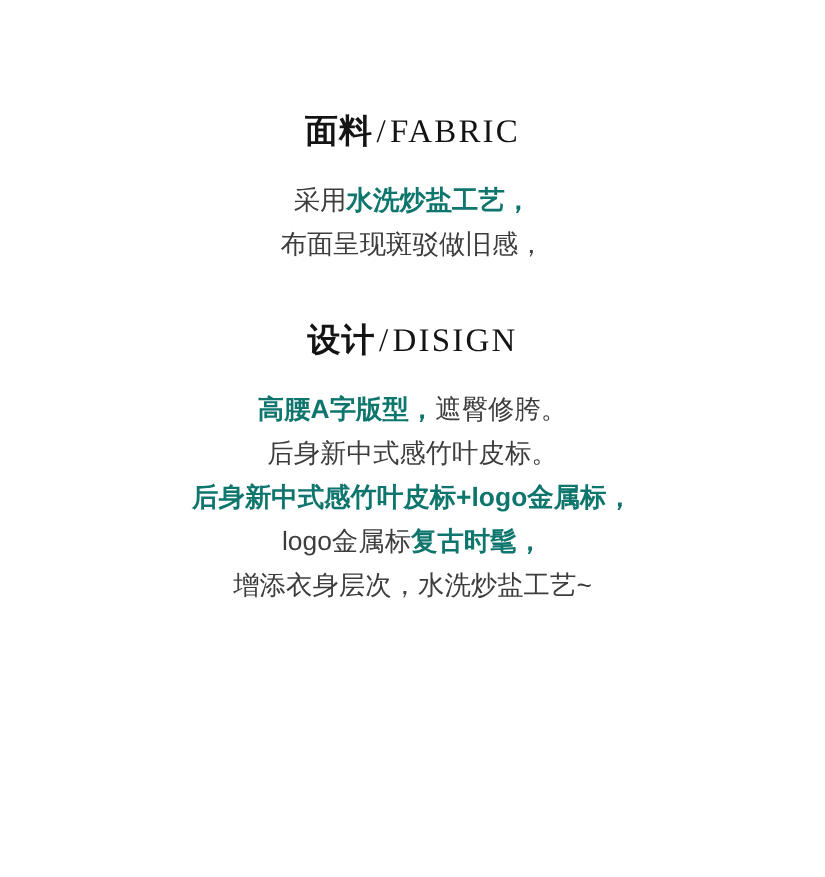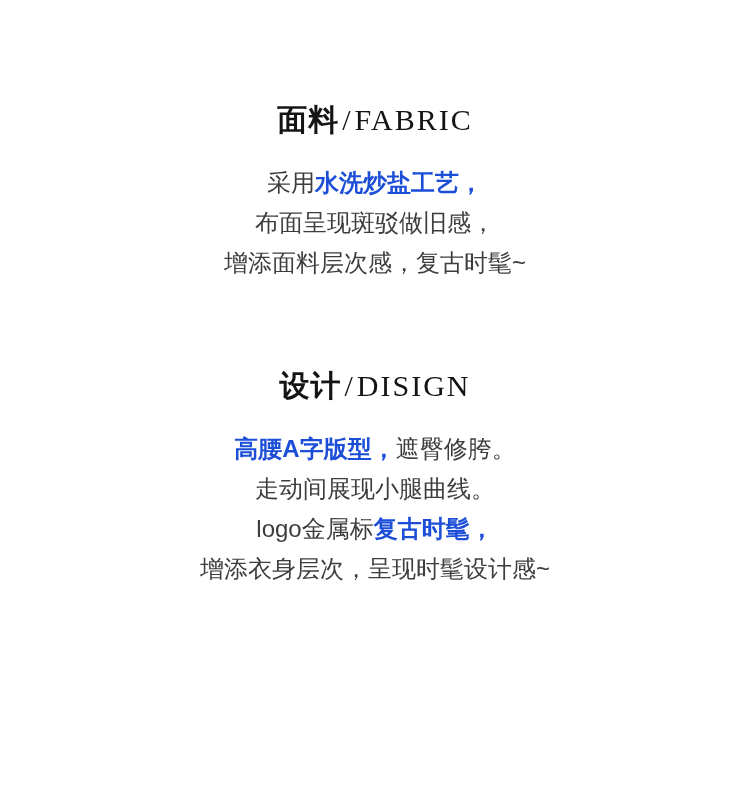--- a/index.html
+++ b/index.html
@@ -13,21 +13,21 @@
     height: 797px;
     margin: 0 auto;
     box-sizing: border-box;
     padding-top: 103px;
     background: #ffffff;
     text-align: center;
     overflow: hidden;
     font-family: "Liberation Sans", "DejaVu Sans", sans-serif;
   }
   .section + .section {
-    margin-top: 86px;
+    margin-top: 50px;
   }
   .title {
     margin: 0 0 26px 0;
     font-size: 30px;
     line-height: 34px;
     font-weight: bold;
     color: #141414;
     letter-spacing: 1px;
   }
   .title-cn {
@@ -49,39 +49,39 @@
   }
   .line {
     margin: 0;
     font-size: 24px;
     line-height: 40px;
     color: #3d3d3d;
     font-weight: normal;
   }
   .seg.bold {
     font-weight: bold;
-    color: #1d4ed8;
+    color: #0f766e;
   }
 </style>
 </head>
 <body>
 
 <main class="page">
   <div id="sections-root">
       <section class="section">
         <h2 class="title"><span class="title-cn">面料</span><span class="title-divider">/</span><span class="title-en">FABRIC</span></h2>
         <div class="lines">
           <p class="line"><span class="seg">采用</span><span class="seg bold">水洗炒盐工艺，</span></p>
           <p class="line"><span class="seg">布面呈现斑驳做旧感，</span></p>
-          <p class="line"><span class="seg">增添面料层次感，复古时髦~</span></p>
         </div>
       </section>
       <section class="section">
         <h2 class="title"><span class="title-cn">设计</span><span class="title-divider">/</span><span class="title-en">DISIGN</span></h2>
         <div class="lines">
           <p class="line"><span class="seg bold">高腰A字版型，</span><span class="seg">遮臀修胯。</span></p>
-          <p class="line"><span class="seg">走动间展现小腿曲线。</span></p>
+          <p class="line"><span class="seg">后身新中式感竹叶皮标。</span></p>
+          <p class="line"><span class="seg bold">后身新中式感竹叶皮标+logo金属标，</span></p>
           <p class="line"><span class="seg">logo金属标</span><span class="seg bold">复古时髦，</span></p>
-          <p class="line"><span class="seg">增添衣身层次，呈现时髦设计感~</span></p>
+          <p class="line"><span class="seg">增添衣身层次，水洗炒盐工艺~</span></p>
         </div>
       </section>
     </div>
 </main>
 
 </body></html>

